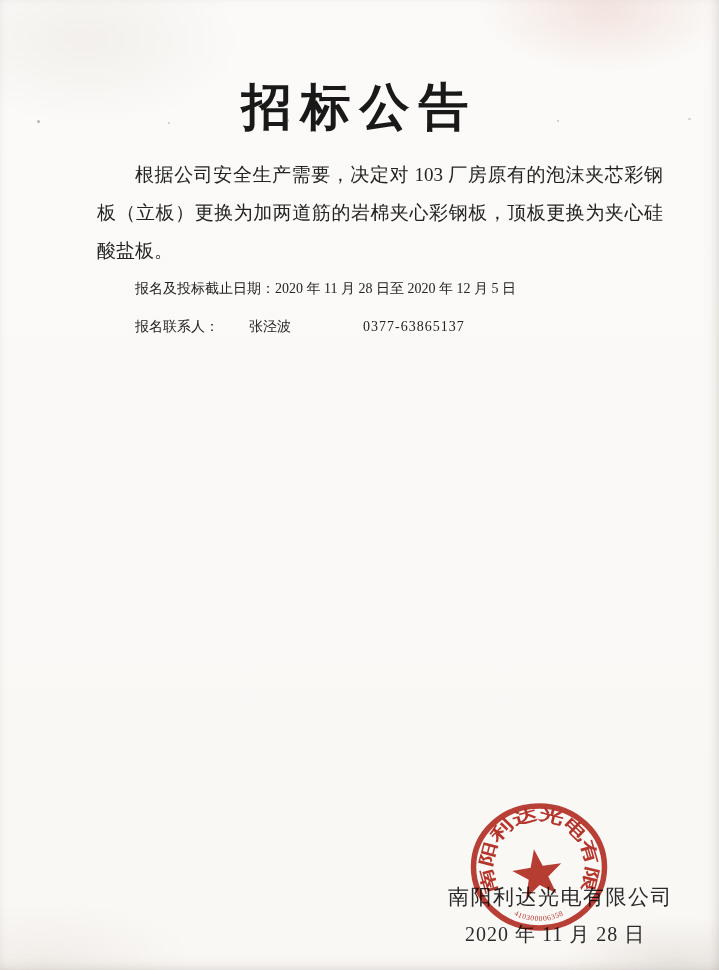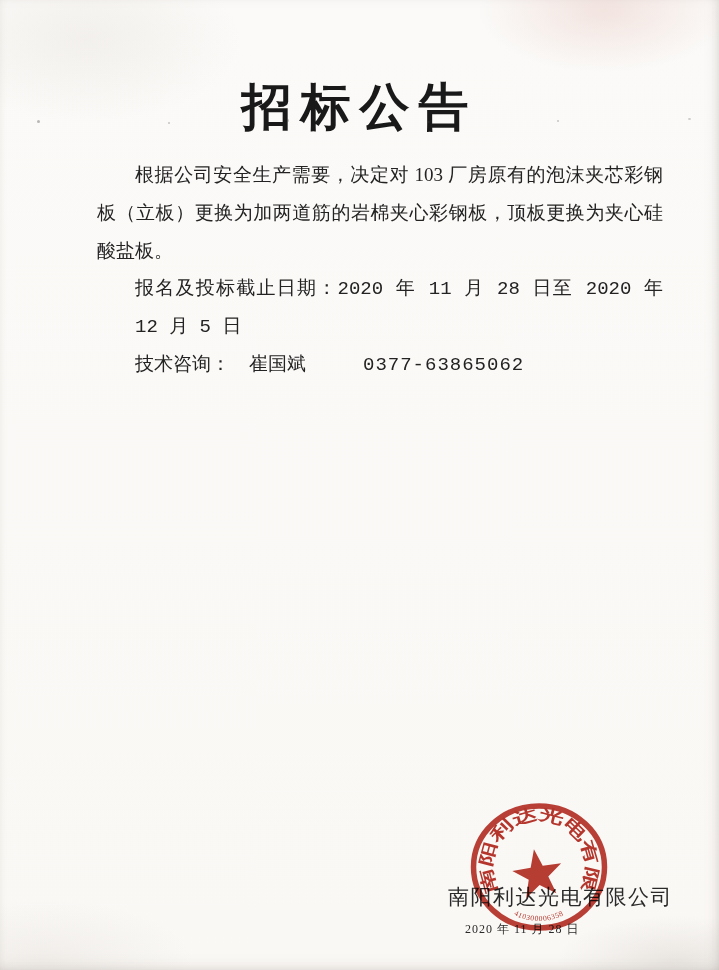--- a/index.html
+++ b/index.html
@@ -32,31 +32,31 @@
   .content{
     position:absolute;left:97px;top:156px;width:566px;
     font-size:19px;line-height:38px;color:#232323;
     text-align:justify;
   }
   .content p{margin:0;text-indent:2em;}
   .content p.gap-lg{margin-top:7px;}
   .content p.gap-sm{margin-top:3px;}
   .lead{font-weight:700;color:#1c1c1c;}
   .meta{margin-top:0;}
-  .meta-row{padding-left:38px;font-size:19px;line-height:38px;color:#232323;font-family:Liberation Mono, monospace;}
+  .meta-row{padding-left:38px;font-size:14px;line-height:38px;color:#232323;}
   .c-label{display:inline-block;min-width:114px;}
   .c-name{display:inline-block;min-width:92px;}
   .c-phone{display:inline-block;margin-left:22px;letter-spacing:1px;}
   .sig-company{
     position:absolute;left:448px;top:883px;
     font-size:21px;color:#2a2a2a;letter-spacing:1.5px;white-space:nowrap;
   }
   .sig-date{
     position:absolute;left:465px;top:921px;
-    font-size:12px;color:#2a2a2a;letter-spacing:1px;white-space:nowrap;
+    font-size:20px;color:#2a2a2a;letter-spacing:1px;white-space:nowrap;
   }
   .stamp{
     position:absolute;left:469px;top:801px;
     width:140px;height:134px;
     mix-blend-mode:multiply;opacity:.92;
     pointer-events:none;
   }
 </style>
 </head>
 <body>
@@ -76,21 +76,21 @@
     <p><span class="lead"></span><span>根据公司安全生产需要，决定对 103 厂房原有的泡沫夹芯彩钢板（立板）更换为加两道筋的岩棉夹心彩钢板，顶板更换为夹心硅酸盐板。</span></p>
 
 
 
 
     <div class="meta">
       <div class="meta-row">
         <span>报名及投标截止日期：</span><span>2020 年 11 月 28 日至 2020 年 12 月 5 日</span>
       </div>
       <div class="meta-row">
-        <span class="c-label">技术咨询：</span><span class="c-name">崔国斌</span><span class="c-phone">0377-63865062</span>
+        <span class="c-label">报名联系人：</span><span class="c-name">张泾波</span><span class="c-phone">0377-63865137</span>
       </div>
     </div>
   </div>
 
   <div class="sig-company">南阳利达光电有限公司</div>
   <div class="sig-date">2020 年 11 月 28 日</div>
 
   <svg class="stamp" viewBox="0 0 140 134" aria-hidden="true">
     <ellipse cx="70" cy="66" rx="65.5" ry="61" fill="none" stroke="#b2251b" stroke-width="5.5" opacity="0.95"></ellipse>
     <path d="M 29.3,89.5 A 47,47 0 1 1 110.7,89.5" id="sealTextArc" fill="none"></path>

